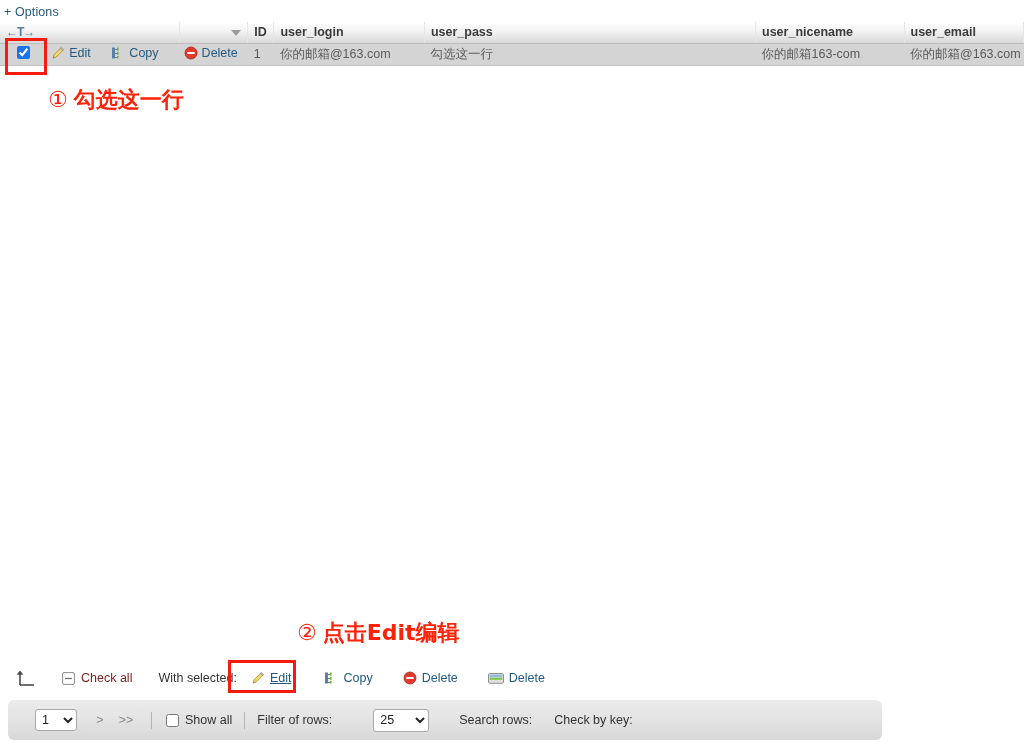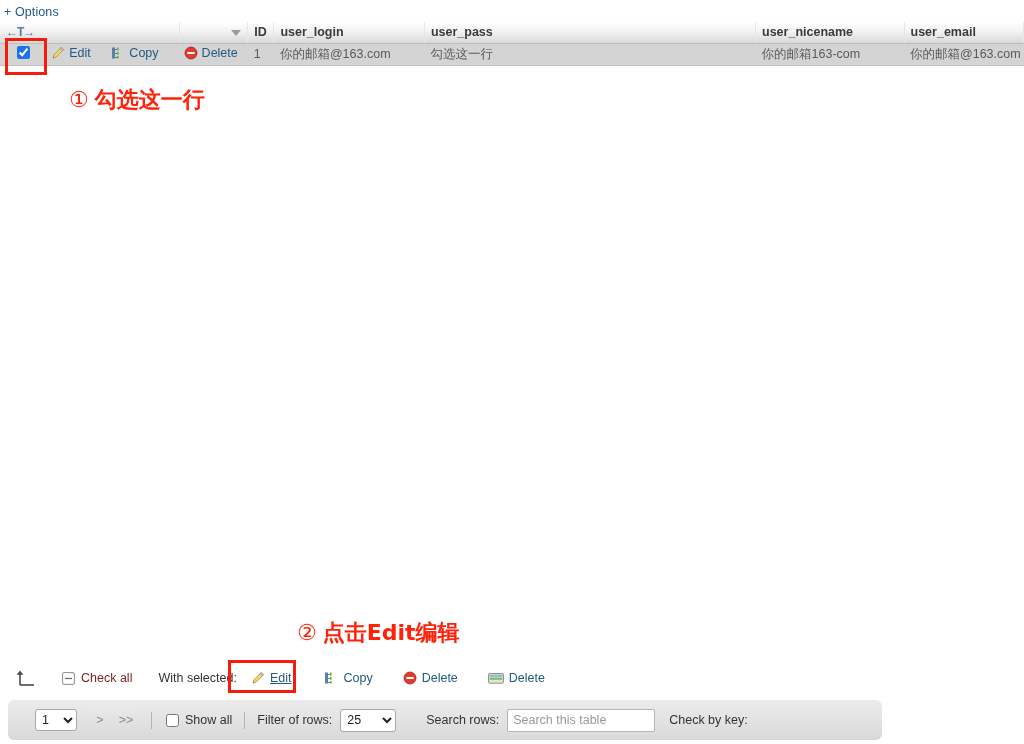--- a/index.html
+++ b/index.html
@@ -127,21 +127,21 @@
   #redbox-bottom-edit { left: 228px; top: 660px; width: 68px; height: 33px; border-width: 3px; }
 
   .annotation {
     position: absolute;
     color: #ff2108;
     font-family: "DejaVu Sans", "Liberation Sans", sans-serif;
     font-size: 22px;
     font-weight: bold;
     white-space: nowrap;
   }
-  #annot-1 { left: 69px; top: 85px; }
+  #annot-1 { left: 48px; top: 85px; }
   #annot-2 { left: 297px; top: 618px; }
   .annot-num { font-weight: normal; margin-right: 6px; }
 
   
   .bottom-actions {
     position: absolute;
     left: 0;
     top: 664px;
     width: 1024px;
     height: 28px;
@@ -192,20 +192,21 @@
   .rows-select {
     width: 56px;
     height: 23px;
     font-size: 12.5px;
     font-family: "Liberation Sans", sans-serif;
     border: 1px solid #a9a9a9;
     border-radius: 3px;
     background: #ffffff;
     color: #222;
     padding: 0 2px;
+    margin-left: 33px;
   }
   .sort-select {
     width: 148px;
     height: 24px;
     font-size: 12.5px;
     font-family: "Liberation Sans", sans-serif;
     border: 1px solid #a9a9a9;
     border-radius: 3px;
     background: #ffffff;
     color: #222;
@@ -437,19 +438,18 @@
     <span class="vdiv"></span>
     <span style="width:12px"></span>
     <span class="plain">Filter of rows:</span>
     <span style="width:8px"></span>
     <select class="rows-select">
       <option>25</option>
     </select>
     <span style="width:30px"></span>
     <span class="plain">Search rows:</span>
     <span style="width:8px"></span>
-    <input class="filter-input" type="text" placeholder="Search this table" style="">
     <span style="width:14px"></span>
     <span class="plain">Check by key:</span>
     <span style="width:8px"></span>
   </div>
 
 </div>
 
 </body></html>

